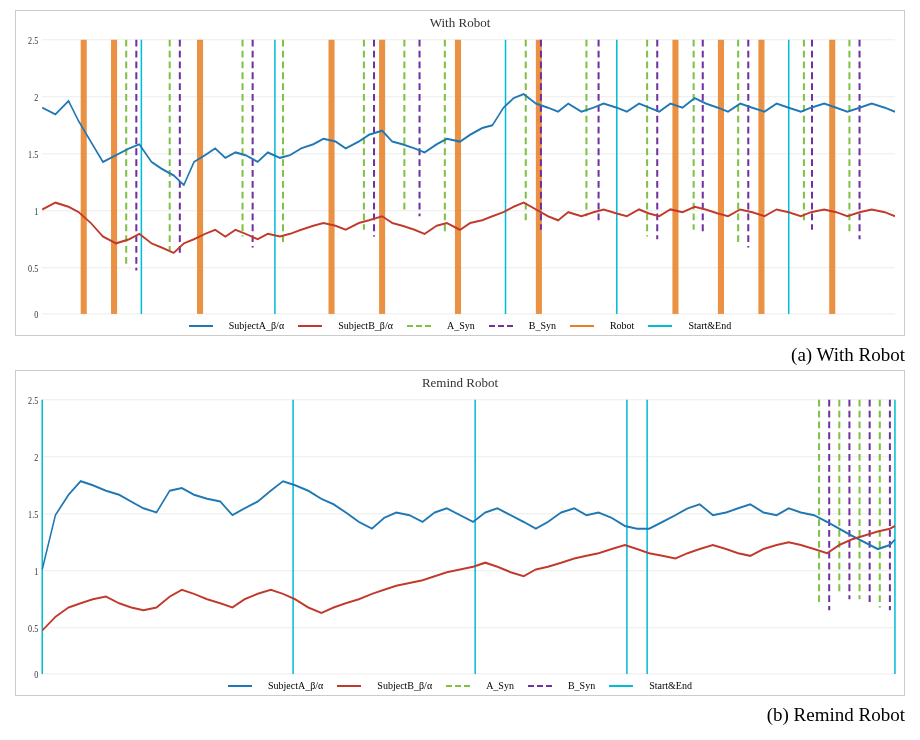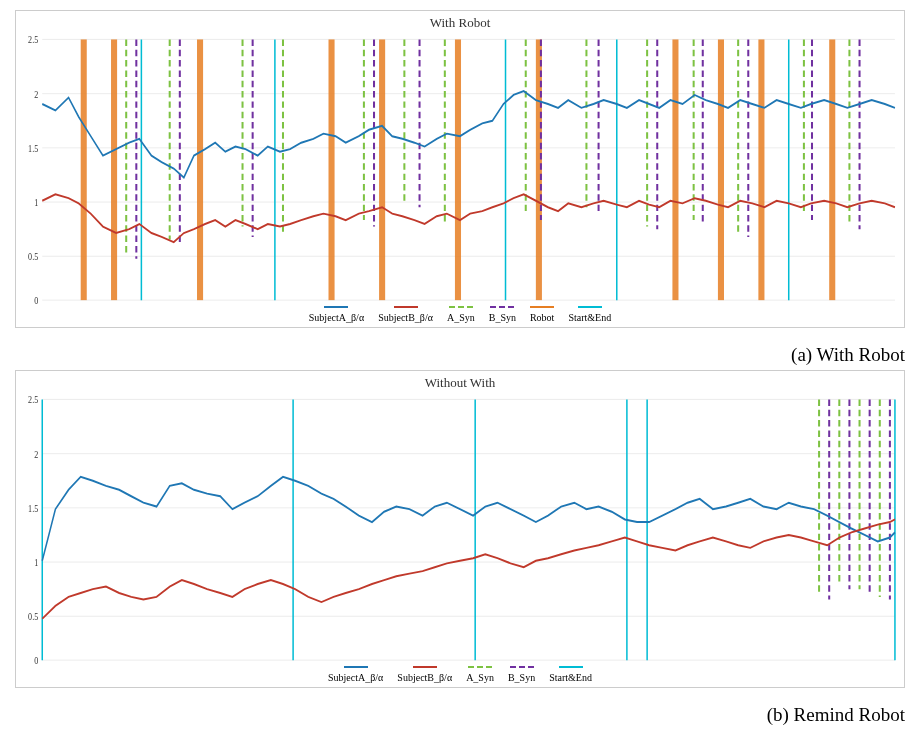--- a/index.html
+++ b/index.html
@@ -16,21 +16,21 @@
       background: #fff;
       display: flex;
       flex-direction: column;
       padding: 10px 15px;
     }
     .chart-container {
       flex: 1;
       display: flex;
       flex-direction: column;
       border: 1px solid #ccc;
-      margin-bottom: 14px;
+      margin-bottom: 6px;
       padding: 4px;
       position: relative;
     }
     .chart-title {
       text-align: center;
       font-size: 13px;
       color: #333;
       margin-bottom: 2px;
     }
     .chart-area {
@@ -47,22 +47,21 @@
       display: flex;
       justify-content: center;
       gap: 14px;
       font-size: 10px;
       margin-top: 2px;
       flex-wrap: wrap;
     }
     .legend-item {
       display: flex;
       align-items: center;
-      gap: 4px;
-      flex-direction: column;
+      gap: 16px;
     }
     .legend-line {
       width: 24px;
       height: 2px;
     }
     .legend-dashed {
       width: 24px;
       height: 0;
       border-top: 2px dashed;
     }
@@ -199,21 +198,21 @@
       <div class="legend-item">
         <div class="legend-line" style="background:#00bcd4;"></div>
         <span>Start&amp;End</span>
       </div>
     </div>
   </div>
 
   <div class="caption">(a) With Robot</div>
 
   <div class="chart-container">
-    <div class="chart-title">Without With</div>
+    <div class="chart-title">Remind Robot</div>
     <div class="chart-area">
       <svg class="chart-svg" viewBox="0 0 870 210" preserveAspectRatio="none">
 
         <text x="18" y="8" font-size="8" text-anchor="end" fill="#333">2.5</text>
         <text x="18" y="50" font-size="8" text-anchor="end" fill="#333">2</text>
         <text x="18" y="92" font-size="8" text-anchor="end" fill="#333">1.5</text>
         <text x="18" y="134" font-size="8" text-anchor="end" fill="#333">1</text>
         <text x="18" y="176" font-size="8" text-anchor="end" fill="#333">0.5</text>
         <text x="18" y="210" font-size="8" text-anchor="end" fill="#333">0</text>
 

